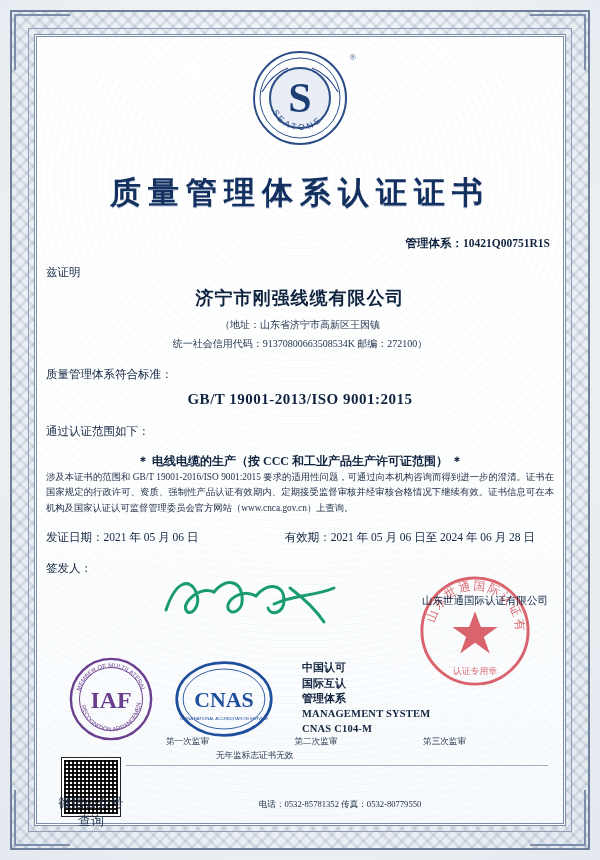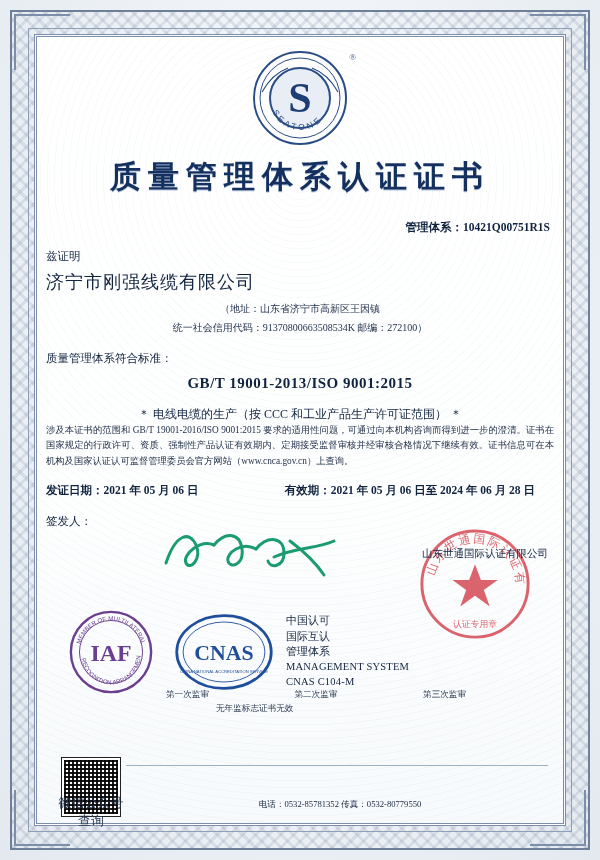--- a/index.html
+++ b/index.html
@@ -65,68 +65,68 @@
     position:absolute;right:-6px;top:4px;
     font-size:9px;color:#3b5a8c;
   }
 
   .title{
     text-align:center;
     font-size:31px;
     letter-spacing:7px;
     font-weight:bold;
     color:#14305e;
-    margin-top:6px;
+    margin-top:22px;
     font-family:Liberation Serif, serif;
     text-shadow:0 1px 0 #b9c6dc;
   }
 
   .cert-no{
     text-align:right;
     font-size:11.5px;
     font-weight:bold;
     color:#10233f;
     margin-top:22px;
     padding-right:4px;
   }
 
   .label-line{
     font-size:11.5px;color:#10233f;margin-top:14px;
   }
   .company{
-    text-align:left;
-    font-size:18px;font-weight:normal;color:#10233f;
+    text-align:center;
+    font-size:18px;font-weight:bold;color:#10233f;
     margin-top:6px;letter-spacing:1px;
   }
   .addr{
     text-align:center;font-size:10px;color:#24344f;margin-top:8px;
   }
   .credit{
     text-align:center;font-size:10px;color:#24344f;margin-top:5px;
   }
 
   .std-label{font-size:11.5px;color:#10233f;margin-top:16px;}
   .std-value{
     text-align:center;font-size:15px;font-weight:bold;color:#10233f;
     margin-top:9px;letter-spacing:.5px;
   }
 
   .scope-label{font-size:11.5px;color:#10233f;margin-top:16px;}
   .scope-value{
-    text-align:center;font-size:12px;font-weight:normal;color:#10233f;
+    text-align:center;font-size:12px;font-weight:bold;color:#10233f;
     margin-top:14px;
   }
 
   .fineprint{
     font-size:9.3px;line-height:1.65;color:#1b2a44;
     text-align:justify;
   }
 
   .dates{
-    display:flex;font-size:11.5px;color:#10233f;margin-top:14px;font-weight:bold;
+    display:flex;font-size:11.5px;color:#10233f;margin-top:14px;
   }
   .dates .left{width:47%;}
   .dates .right{flex:1;}
 
   .signer{
     font-size:11.5px;color:#10233f;margin-top:16px;
   }
   .sign-row{position:relative;height:70px;}
   .signature{
     position:absolute;left:110px;top:-6px;width:200px;height:60px;
@@ -139,22 +139,22 @@
     position:absolute;right:20px;top:-4px;width:118px;height:118px;
     opacity:.78;
   }
 
   .marks{
     position:relative;height:96px;margin-top:4px;
   }
   .iaf{position:absolute;left:22px;top:6px;width:86px;height:86px;}
   .cnas{position:absolute;left:128px;top:6px;width:100px;height:86px;}
   .cnas-text{
-    position:absolute;left:240px;top:10px;
-    font-size:11px;line-height:1.42;color:#13243f;
+    position:absolute;left:256px;top:10px;
+    font-size:11px;line-height:1.42;color:#13243f;font-weight:bold;
   }
   .cnas-text .en{font-size:10.5px;letter-spacing:.2px;}
 
   .supervise{
     position:absolute;left:120px;bottom:-2px;width:300px;
     display:flex;justify-content:space-between;
     font-size:8.6px;color:#26374f;
   }
   .supervise2{
     position:absolute;left:170px;bottom:-16px;width:220px;
@@ -229,20 +229,21 @@
     </div>
 
     <div class="label-line">兹证明</div>
     <div class="company">济宁市刚强线缆有限公司</div>
     <div class="addr">（地址：山东省济宁市高新区王因镇</div>
     <div class="credit">统一社会信用代码：91370800663508534K 邮编：272100）</div>
 
     <div class="std-label">质量管理体系符合标准：</div>
     <div class="std-value">GB/T 19001-2013/ISO 9001:2015</div>
 
+    <div class="scope-label">通过认证范围如下：</div>
     <div class="scope-value">＊ 电线电缆的生产（按 CCC 和工业产品生产许可证范围） ＊</div>
 
     <div class="fineprint">涉及本证书的范围和 GB/T 19001-2016/ISO 9001:2015 要求的适用性问题，可通过向本机构咨询而得到进一步的澄清。证书在国家规定的行政许可、资质、强制性产品认证有效期内、定期接受监督审核并经审核合格情况下继续有效。证书信息可在本机构及国家认证认可监督管理委员会官方网站（www.cnca.gov.cn）上查询。</div>
 
     <div class="dates">
       <div class="left">
         <span>发证日期：</span><span>2021 年 05 月 06 日</span>
       </div>
       <div class="right">
         <span>有效期：</span><span>2021 年 05 月 06 日至 2024 年 06 月 28 日</span>

